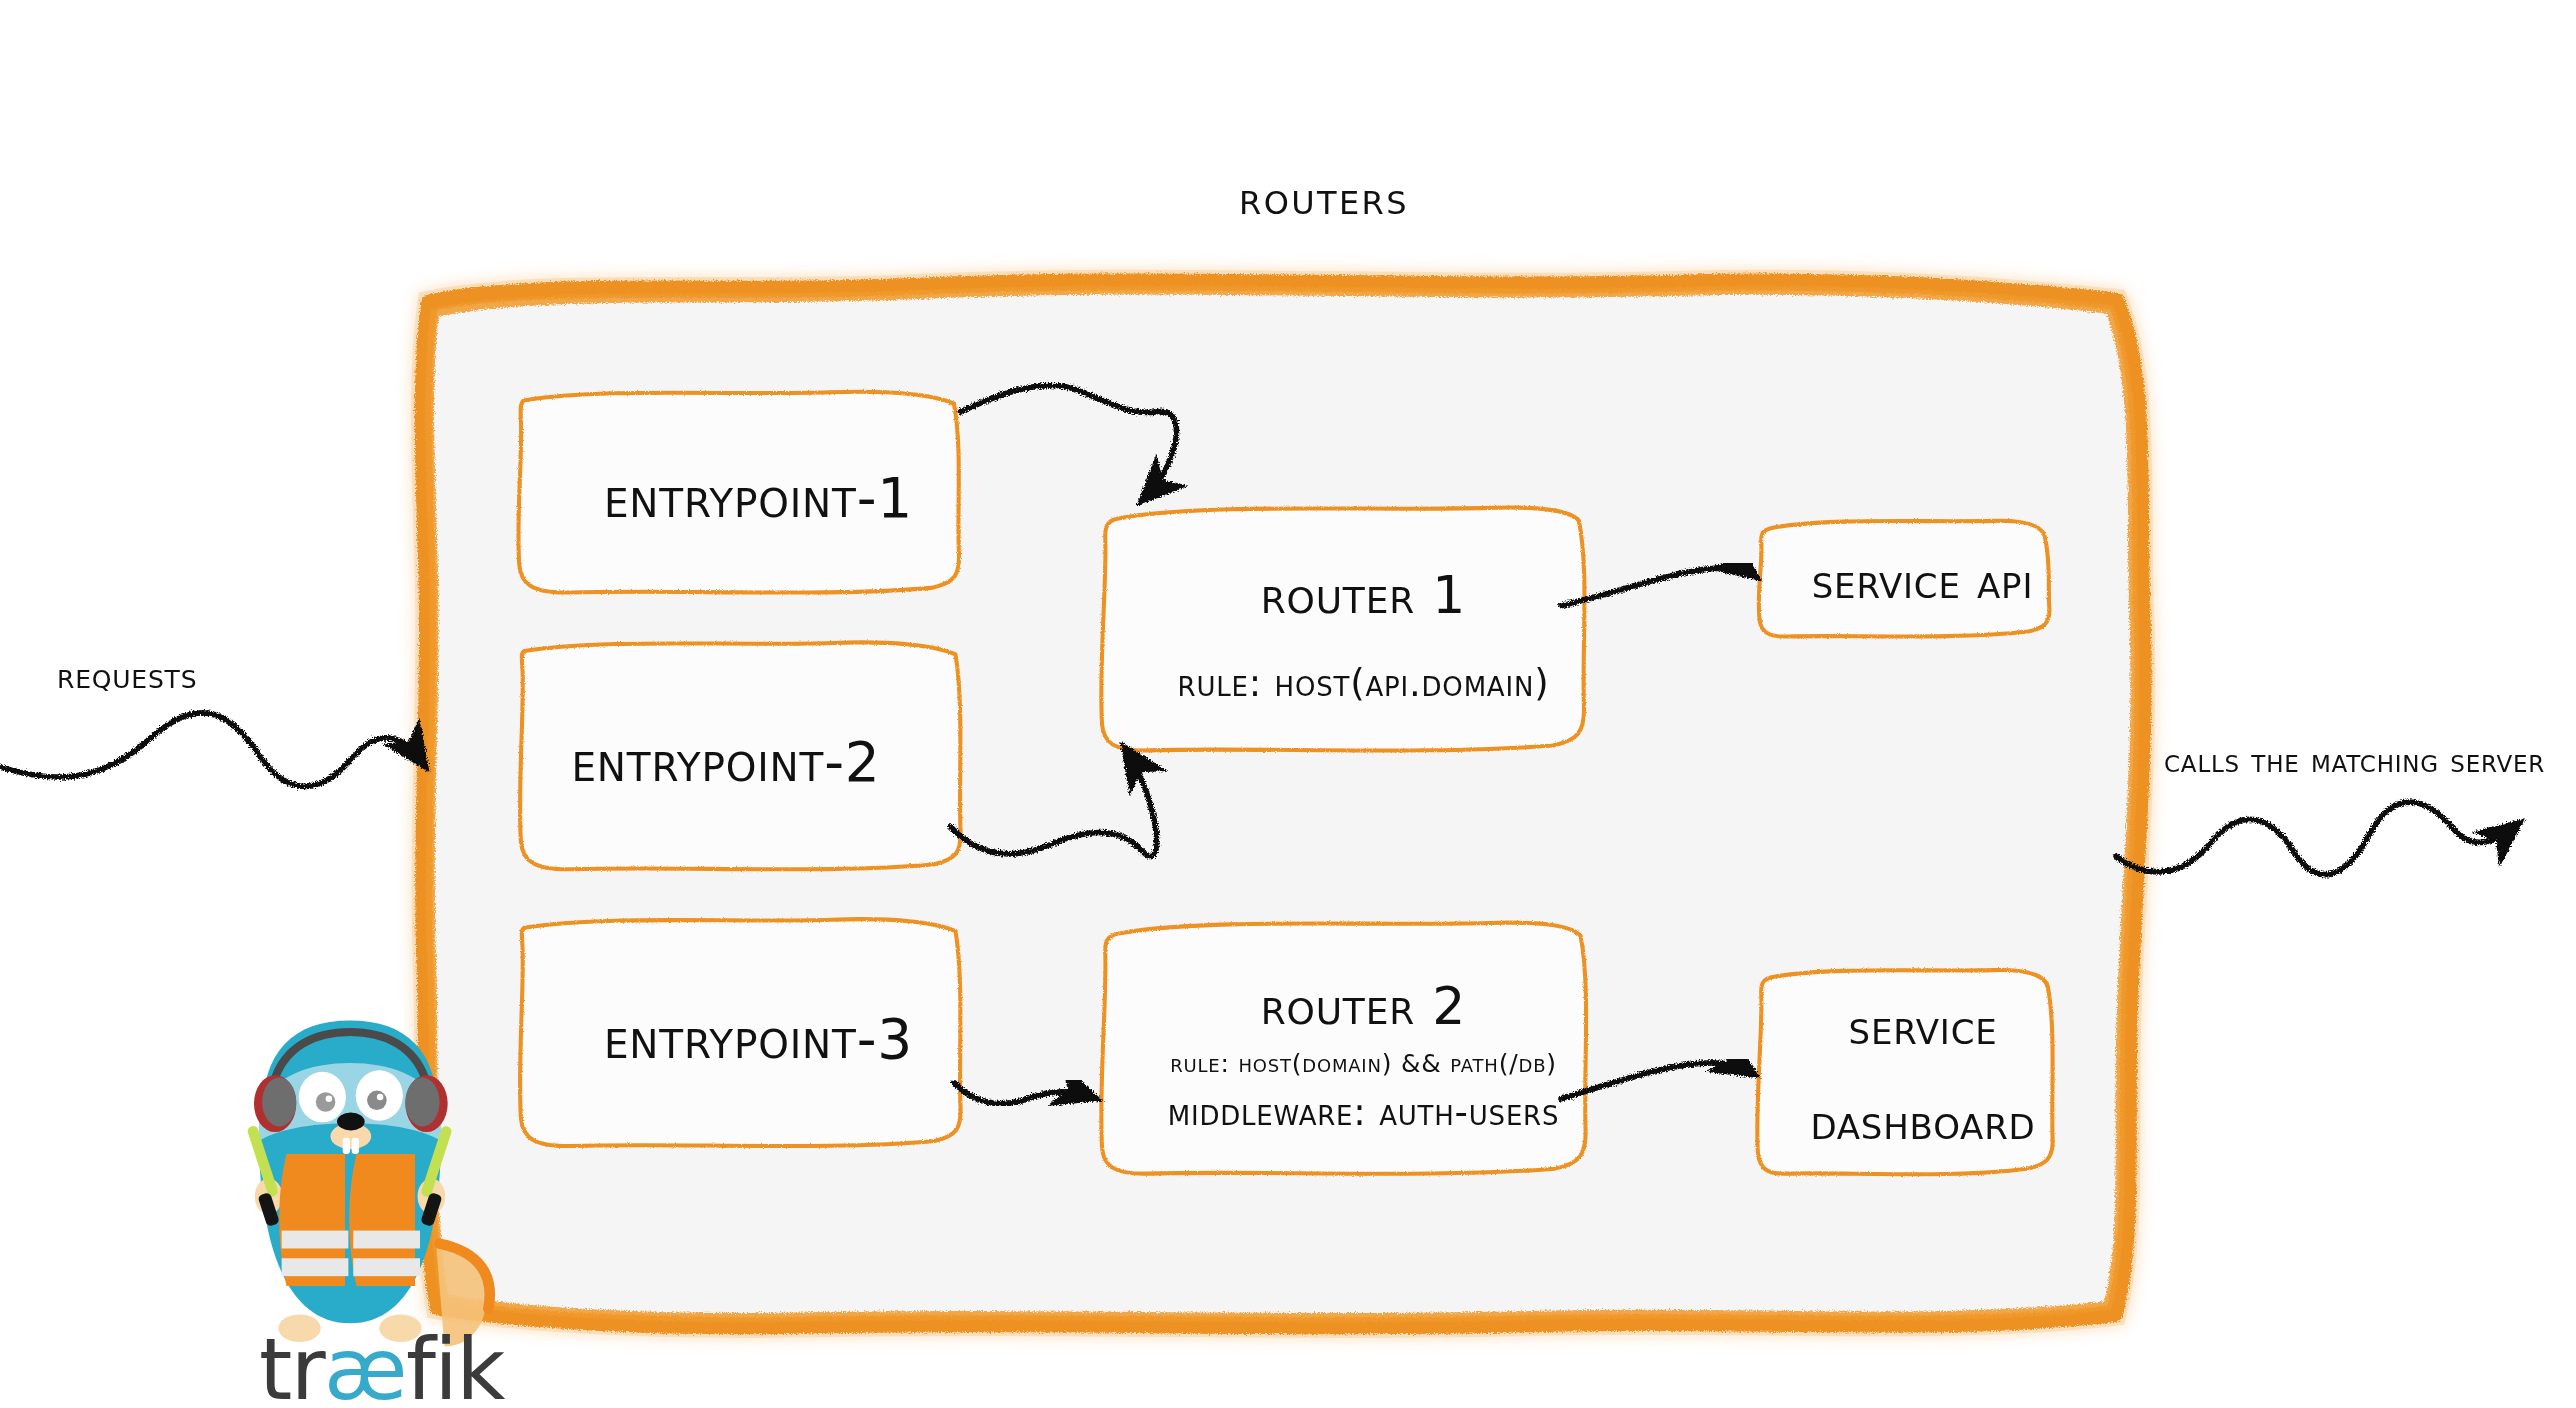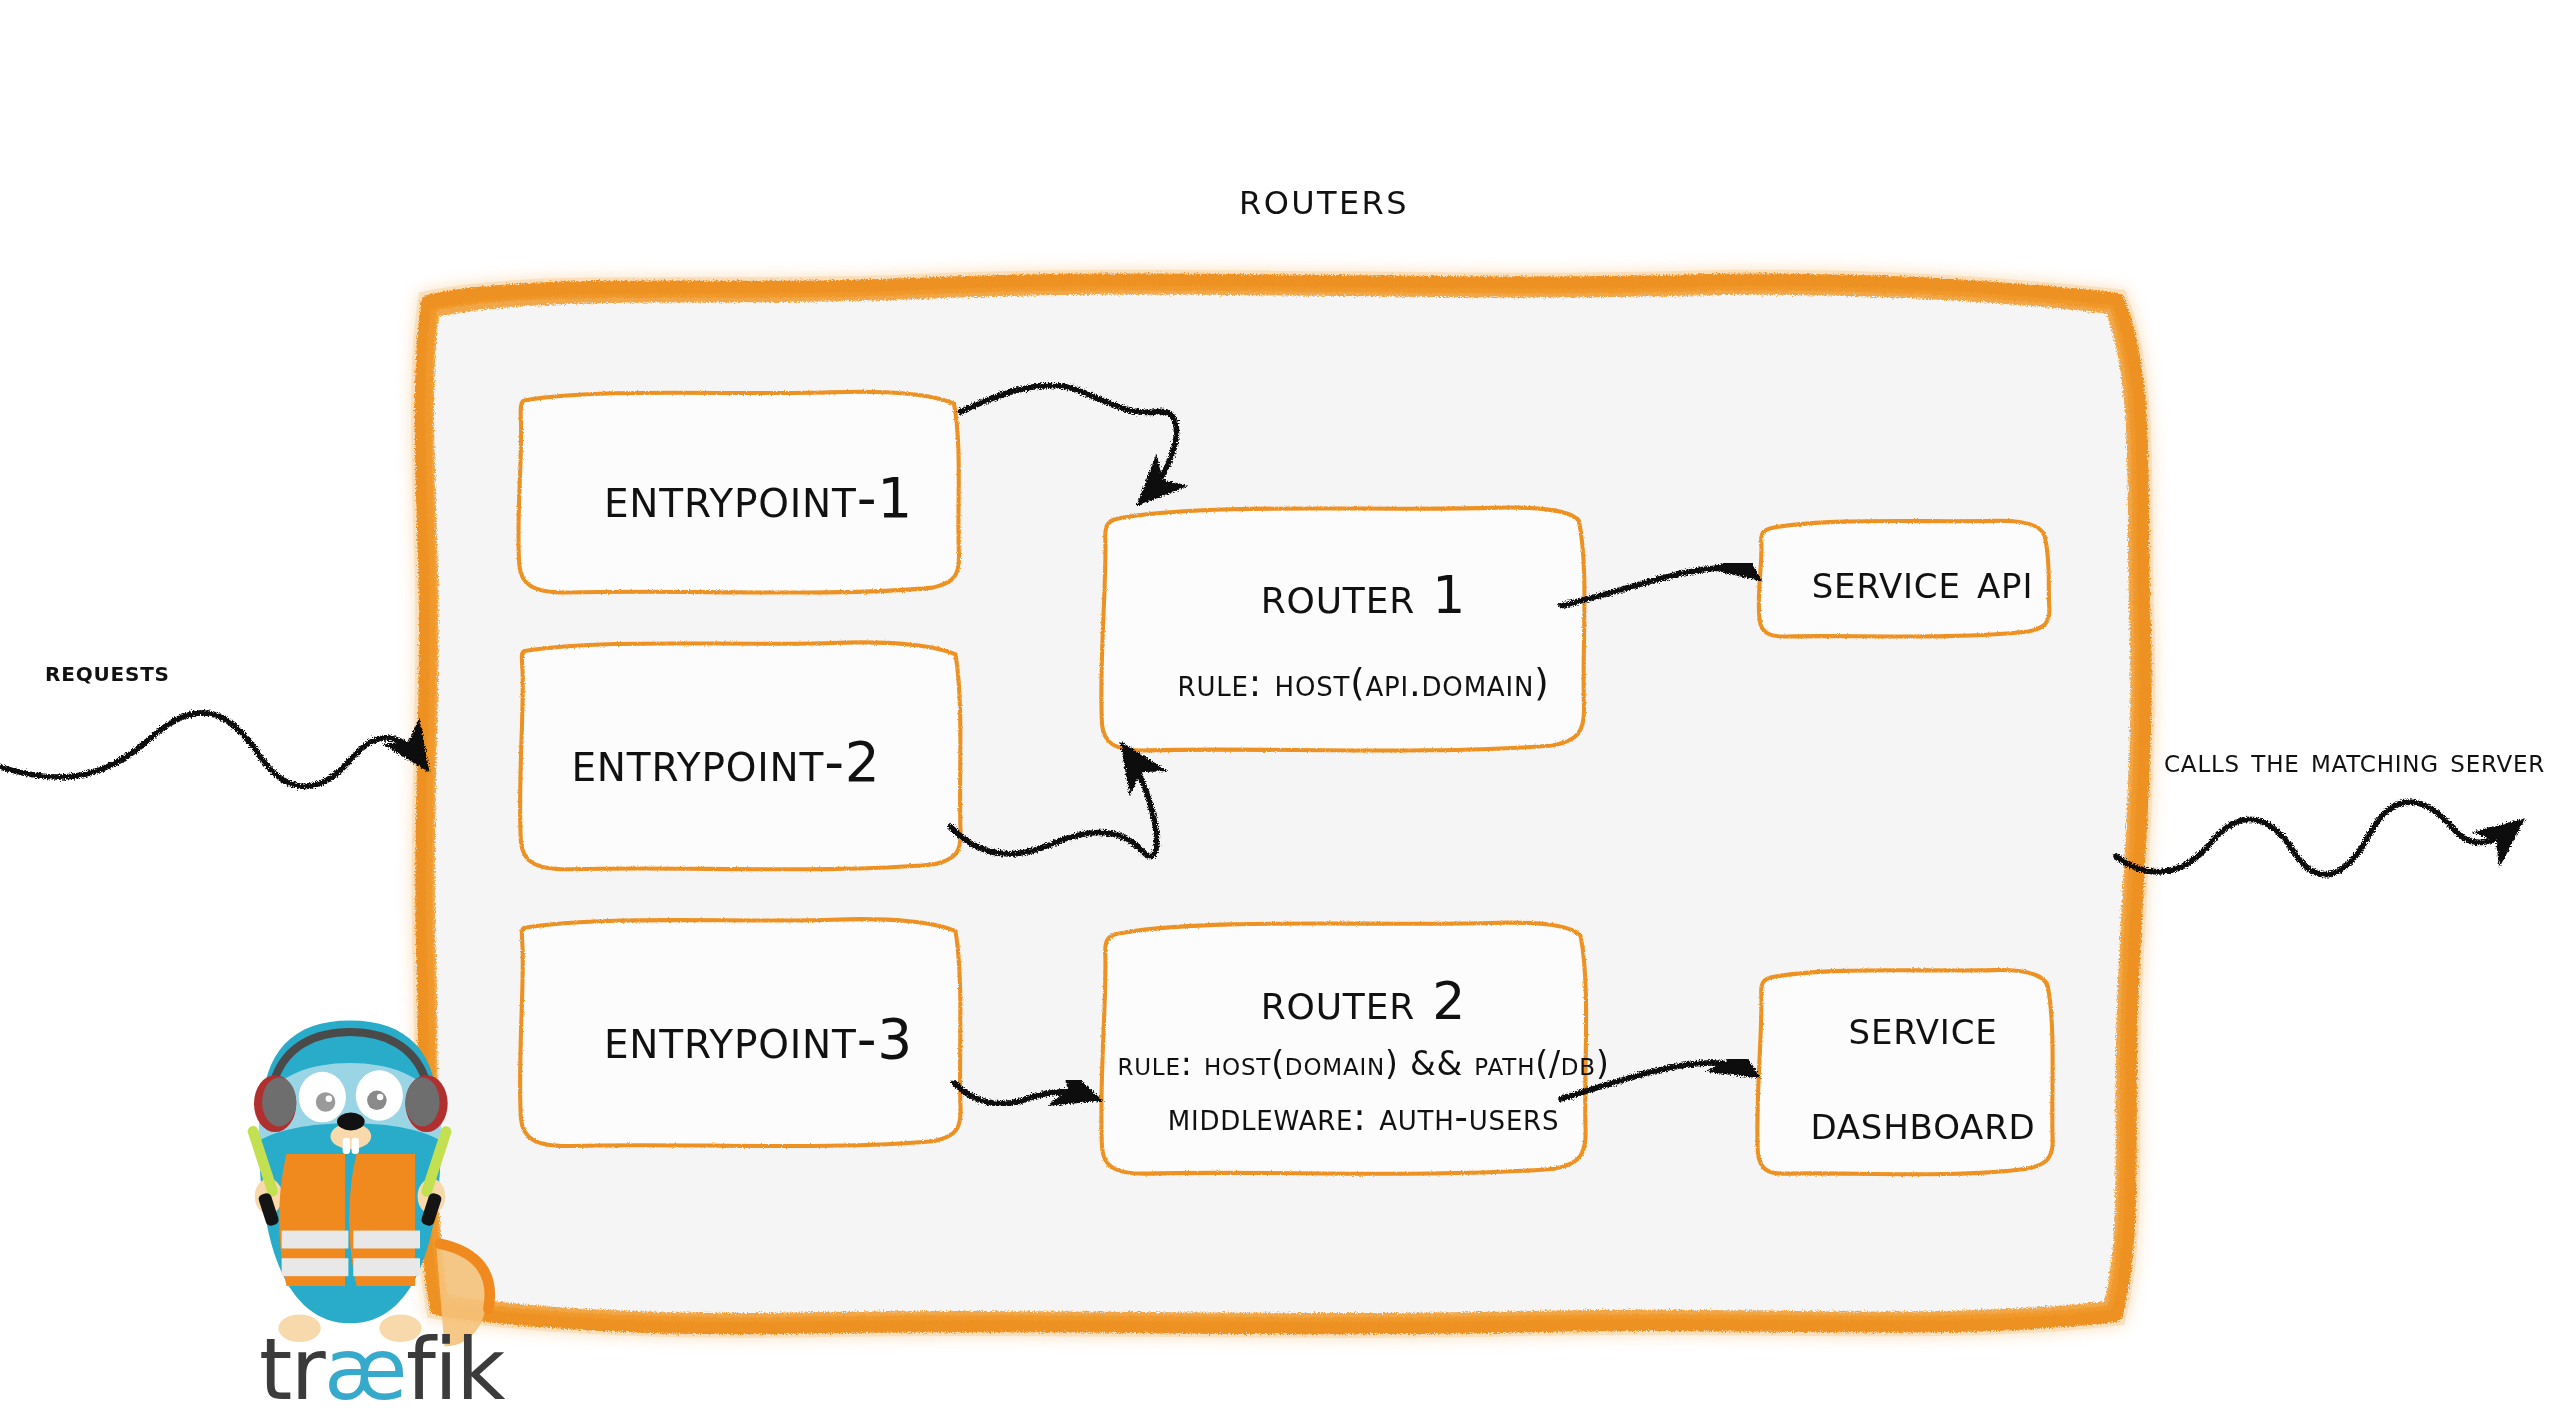--- a/index.html
+++ b/index.html
@@ -52,24 +52,23 @@
     font-size: 46px;
     font-variant: small-caps;
     text-transform: lowercase;
     letter-spacing: 2.4px;
     color: #111;
   }
 
   
   #requests-label {
     position: absolute;
-    left: 9px;
+    left: 21px;
     top: 655px;
-    font-size: 28px;
-    font-weight: bold;
+    font-size: 36px;
   }
   #calls-label {
     position: absolute;
     left: 2128px;
     top: 741px;
     font-size: 33px;
   }
 
   
   .node-label {
@@ -77,21 +76,21 @@
     display: flex;
     flex-direction: column;
     align-items: center;
     justify-content: center;
     text-align: center;
     pointer-events: none;
   }
   .ep-text   { font-size: 55px; }
   .rt-title  { font-size: 52px; }
   .rt-rule   { font-size: 37px; }
-  .rt-rule-sm{ font-size: 33px; }
+  .rt-rule-sm{ font-size: 25px; }
   .sv-text   { font-size: 49px; line-height: 1.45; text-align: right; }
 
   
   #traefik-wordmark {
     position: absolute;
     left: 259px;
     top: 1327px;
     font-family: "DejaVu Sans", sans-serif;
     font-size: 85px;
     font-weight: 400;

